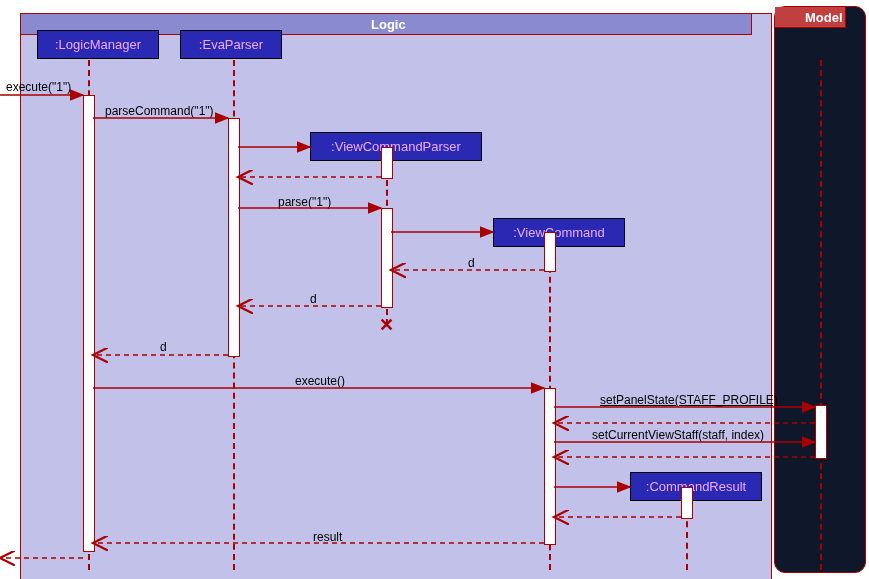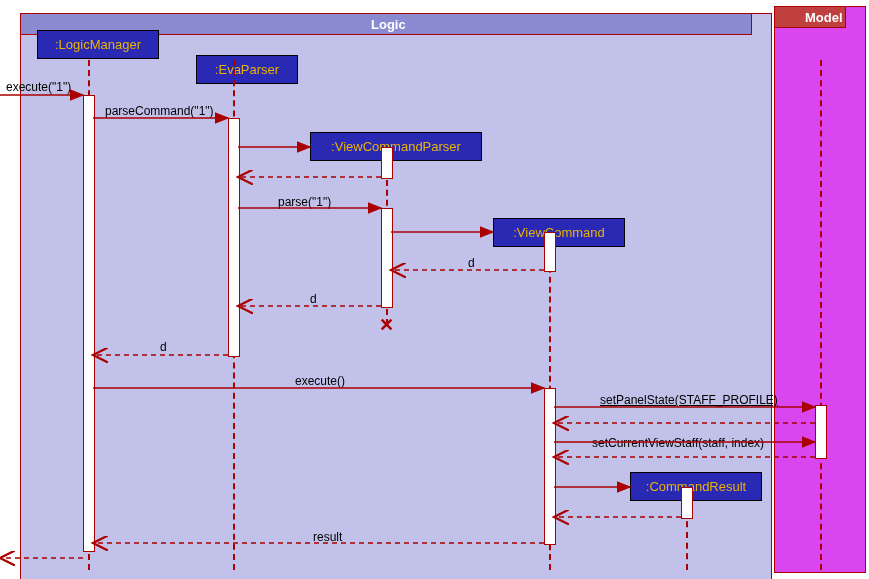--- a/index.html
+++ b/index.html
@@ -1,23 +1,23 @@
 <!DOCTYPE html>
 <html><head>
 <meta charset="utf-8">
 <style>
   body { margin: 0; font-family: sans-serif; font-size: 13px; }
   .canvas { position: relative; width: 869px; height: 579px; background: #fff; }
   .frame { position: absolute; border: 1px solid #a00; }
   .frame-label { position: absolute; top: 0; left: 0; background: rgba(0,0,0,0); color: #fff; font-weight: bold; padding: 3px 10px; font-size: 13px; }
   .logic-frame { background: #c1c1e9; }
-  .model-frame { background: #d946ef; }
+  .model-frame { background: #0f172a; border-radius: 11px; }
   .logic-label-bg { background: #8a8ad0; }
   .model-label-bg { background: #c04040; }
-  .participant { position: absolute; background: #2929b4; color: #eab308; border: 1px solid #000; padding: 6px 10px; text-align: center; font-size: 13px; white-space: nowrap; }
+  .participant { position: absolute; background: #2929b4; color: #f0abfc; border: 1px solid #000; padding: 6px 10px; text-align: center; font-size: 13px; white-space: nowrap; }
   .lifeline { position: absolute; border-left: 2px dashed #a00; width: 0; }
   .activation { position: absolute; background: #fff; border: 1px solid #a00; width: 10px; }
   .msg { position: absolute; font-size: 12px; color: #000; white-space: nowrap; }
   .destroy { position: absolute; color: #a00; font-size: 18px; font-weight: bold; line-height: 1; }
   svg.arrows { position: absolute; top: 0; left: 0; width: 869px; height: 579px; pointer-events: none; }
   .frame-tab { position:absolute; top:0; left:0; border:1px solid #a00; border-top:none; border-left:none; }
 </style>
 </head>
 <body>
 
@@ -27,21 +27,21 @@
     <div class="frame-tab logic-label-bg" style="width:730px; height:20px;"></div>
     <div class="frame-label" style="left:340px; top:0;">Logic</div>
   </div>
 
   <div class="frame model-frame" style="left:774px; top:6px; width:90px; height:565px;">
     <div class="frame-tab model-label-bg" style="width:70px; height:20px;"></div>
     <div class="frame-label" style="left:20px; top:0;">Model</div>
   </div>
 
   <div class="participant" style="left:37px; top:30px; width:100px;">:LogicManager</div>
-  <div class="participant" style="left:196px; top:30px; width:80px;margin-top:25px;">:EvaParser</div>
+  <div class="participant" style="left:180px; top:30px; width:80px;">:EvaParser</div>
   <div class="participant" style="left:310px; top:132px; width:150px;">:ViewCommandParser</div>
   <div class="participant" style="left:493px; top:218px; width:110px;">:ViewCommand</div>
   <div class="participant" style="left:630px; top:472px; width:110px;">:CommandResult</div>
 
   <div class="lifeline" style="left:88px; top:60px; height:510px;"></div>
   <div class="lifeline" style="left:233px; top:60px; height:510px;"></div>
   <div class="lifeline" style="left:386px; top:160px; height:165px;"></div>
   <div class="lifeline" style="left:549px; top:247px; height:323px;"></div>
   <div class="lifeline" style="left:686px; top:500px; height:70px;"></div>
   <div class="lifeline" style="left:820px; top:60px; height:510px;"></div>
@@ -58,21 +58,21 @@
   <div class="destroy" style="left:379px; top:316px;">✕</div>
 
   <div class="msg" style="left:6px; top:80px;">execute("1")</div>
   <div class="msg" style="left:105px; top:104px;">parseCommand("1")</div>
   <div class="msg" style="left:278px; top:195px;">parse("1")</div>
   <div class="msg" style="left:468px; top:256px;">d</div>
   <div class="msg" style="left:310px; top:292px;">d</div>
   <div class="msg" style="left:160px; top:340px;">d</div>
   <div class="msg" style="left:295px; top:374px;">execute()</div>
   <div class="msg" style="left:600px; top:393px;text-decoration:underline;">setPanelState(STAFF_PROFILE)</div>
-  <div class="msg" style="left:592px; top:428px;margin-top:8px;">setCurrentViewStaff(staff, index)</div>
+  <div class="msg" style="left:592px; top:428px;">setCurrentViewStaff(staff, index)</div>
   <div class="msg" style="left:305px; top:530px;padding-left:8px;">result</div>
 
   <svg class="arrows">
     <defs>
       <marker id="solidHead" markerWidth="10" markerHeight="8" refX="9" refY="4" orient="auto">
         <path d="M0,0 L10,4 L0,8 Z" fill="#a00"></path>
       </marker>
       <marker id="openHead" markerWidth="12" markerHeight="10" refX="10" refY="5" orient="auto">
         <path d="M0,0 L10,5 L0,10" fill="none" stroke="#a00" stroke-width="1.5"></path>
       </marker>

